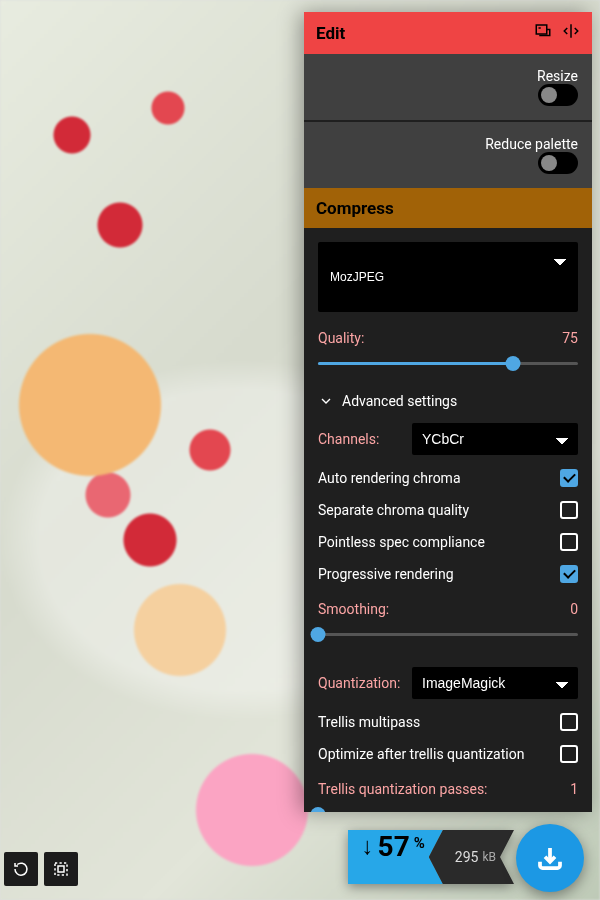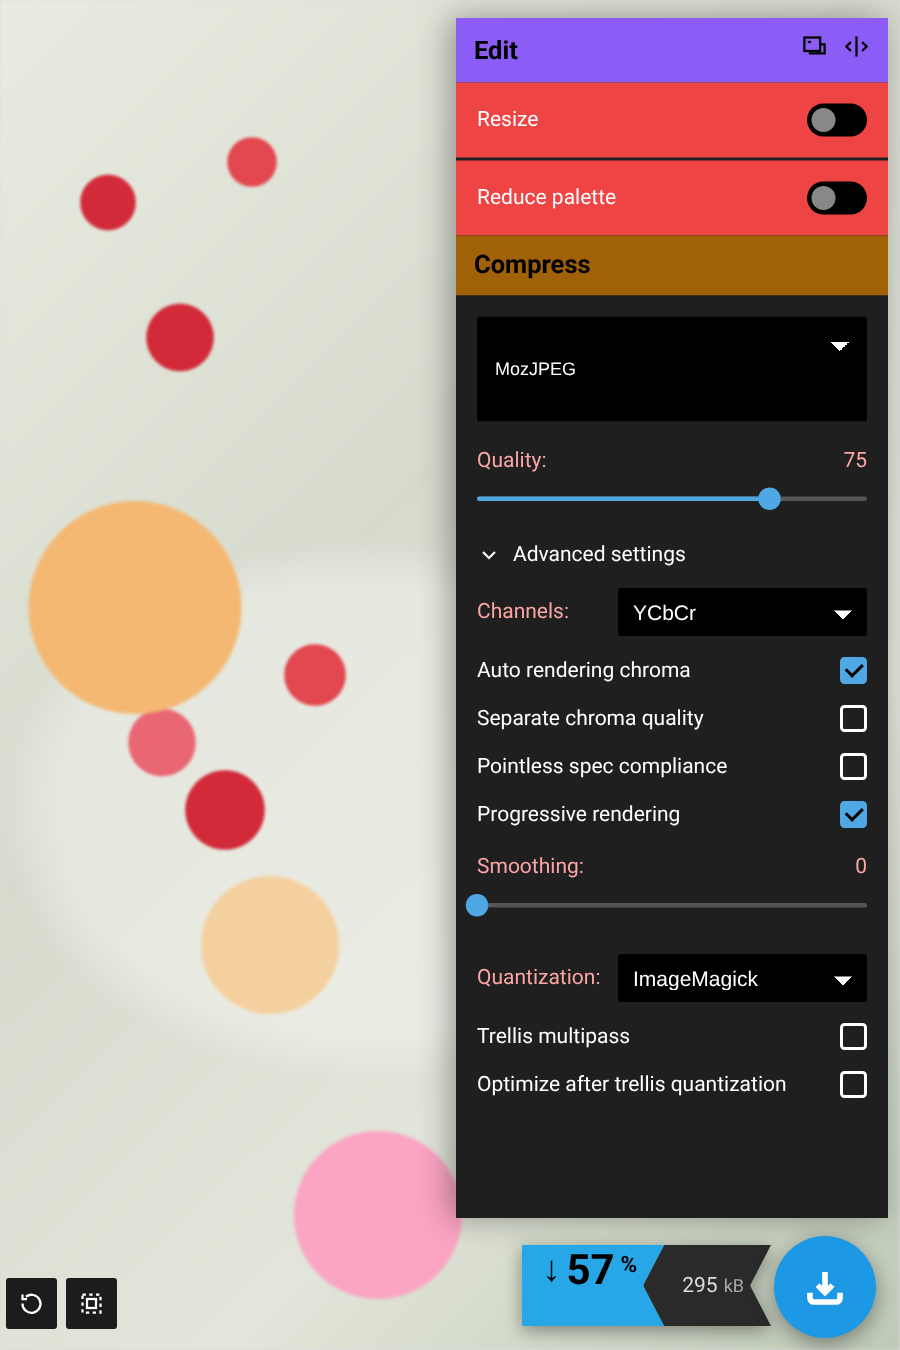--- a/index.html
+++ b/index.html
@@ -25,29 +25,29 @@
       linear-gradient(135deg,#e8ece1,#d7dbcf 40%,#e2e5da 70%,#bfcab8);
     filter: blur(1px) saturate(1.1);
   }
   .panel {
     position: absolute; top: 12px; right: 8px; width: 288px; height: 800px;
     background: #1f1f1f; color: #fff; display: flex; flex-direction: column;
     font-size: 14px;
     box-shadow: -4px 0 20px rgba(0,0,0,.35);
   }
   .hdr {
-    background: #8b5cf6; color: #000; font-weight: 700;
+    background: #ef4444; color: #000; font-weight: 700;
     padding: 10px 12px; font-size: 17px;
     display:flex; align-items:center; justify-content:space-between;
   }
   .hdr-icons { display:flex; gap:10px; align-items:center;}
   .hdr-icons svg { width:18px; height:18px; stroke:#000; fill:none; stroke-width:2;}
   .row {
-    display:flex; align-items:center; justify-content:space-between;
-    padding: 14px 14px; background:#ef4444;
+    display:flex; align-items:flex-end; justify-content:space-between;
+    padding: 14px 14px; background:#404040;flex-direction:column;
   }
   .row + .row { margin-top:2px;}
   .section-compress { background:#a16207; color:#000; font-weight:700; padding:10px 12px; font-size:17px;}
   .body { background:#1f1f1f; padding: 14px 14px 20px; flex:1; overflow:hidden;}
   .select {
     width:100%; background:#000; color:#fff; border:none; padding:28px 12px;
     font-size:12px; appearance:none; border-radius:2px;
     background-image: linear-gradient(45deg, transparent 50%, #fff 50%), linear-gradient(-45deg, transparent 50%, #fff 50%);
     background-position: calc(100% - 18px) 17px, calc(100% - 12px) 17px;
     background-size: 6px 6px; background-repeat:no-repeat;
@@ -214,20 +214,31 @@
 
     <div class="chk-row">
       <span>Trellis multipass</span>
       <div class="chk"></div>
     </div>
     <div class="chk-row">
       <span>Optimize after trellis quantization</span>
       <div class="chk"></div>
     </div>
 
+    <div class="field">
+      <div class="label-row">
+        <span>Trellis quantization passes:</span>
+        <span>1</span>
+      </div>
+      <div class="slider-wrap">
+        <div class="slider-track"></div>
+        <div class="slider-fill" style="width:0%"></div>
+        <div class="slider-thumb" style="left:0%"></div>
+      </div>
+    </div>
   </div>
 </div>
 
 <div class="bottom-bar">
   <button class="bb-btn">
     <svg viewBox="0 0 24 24">
         <path d="M4 12 a8 8 0 1 0 3-6"></path>
         <polyline points="4 4 4 8 8 8"></polyline>
       </svg>
   </button>

